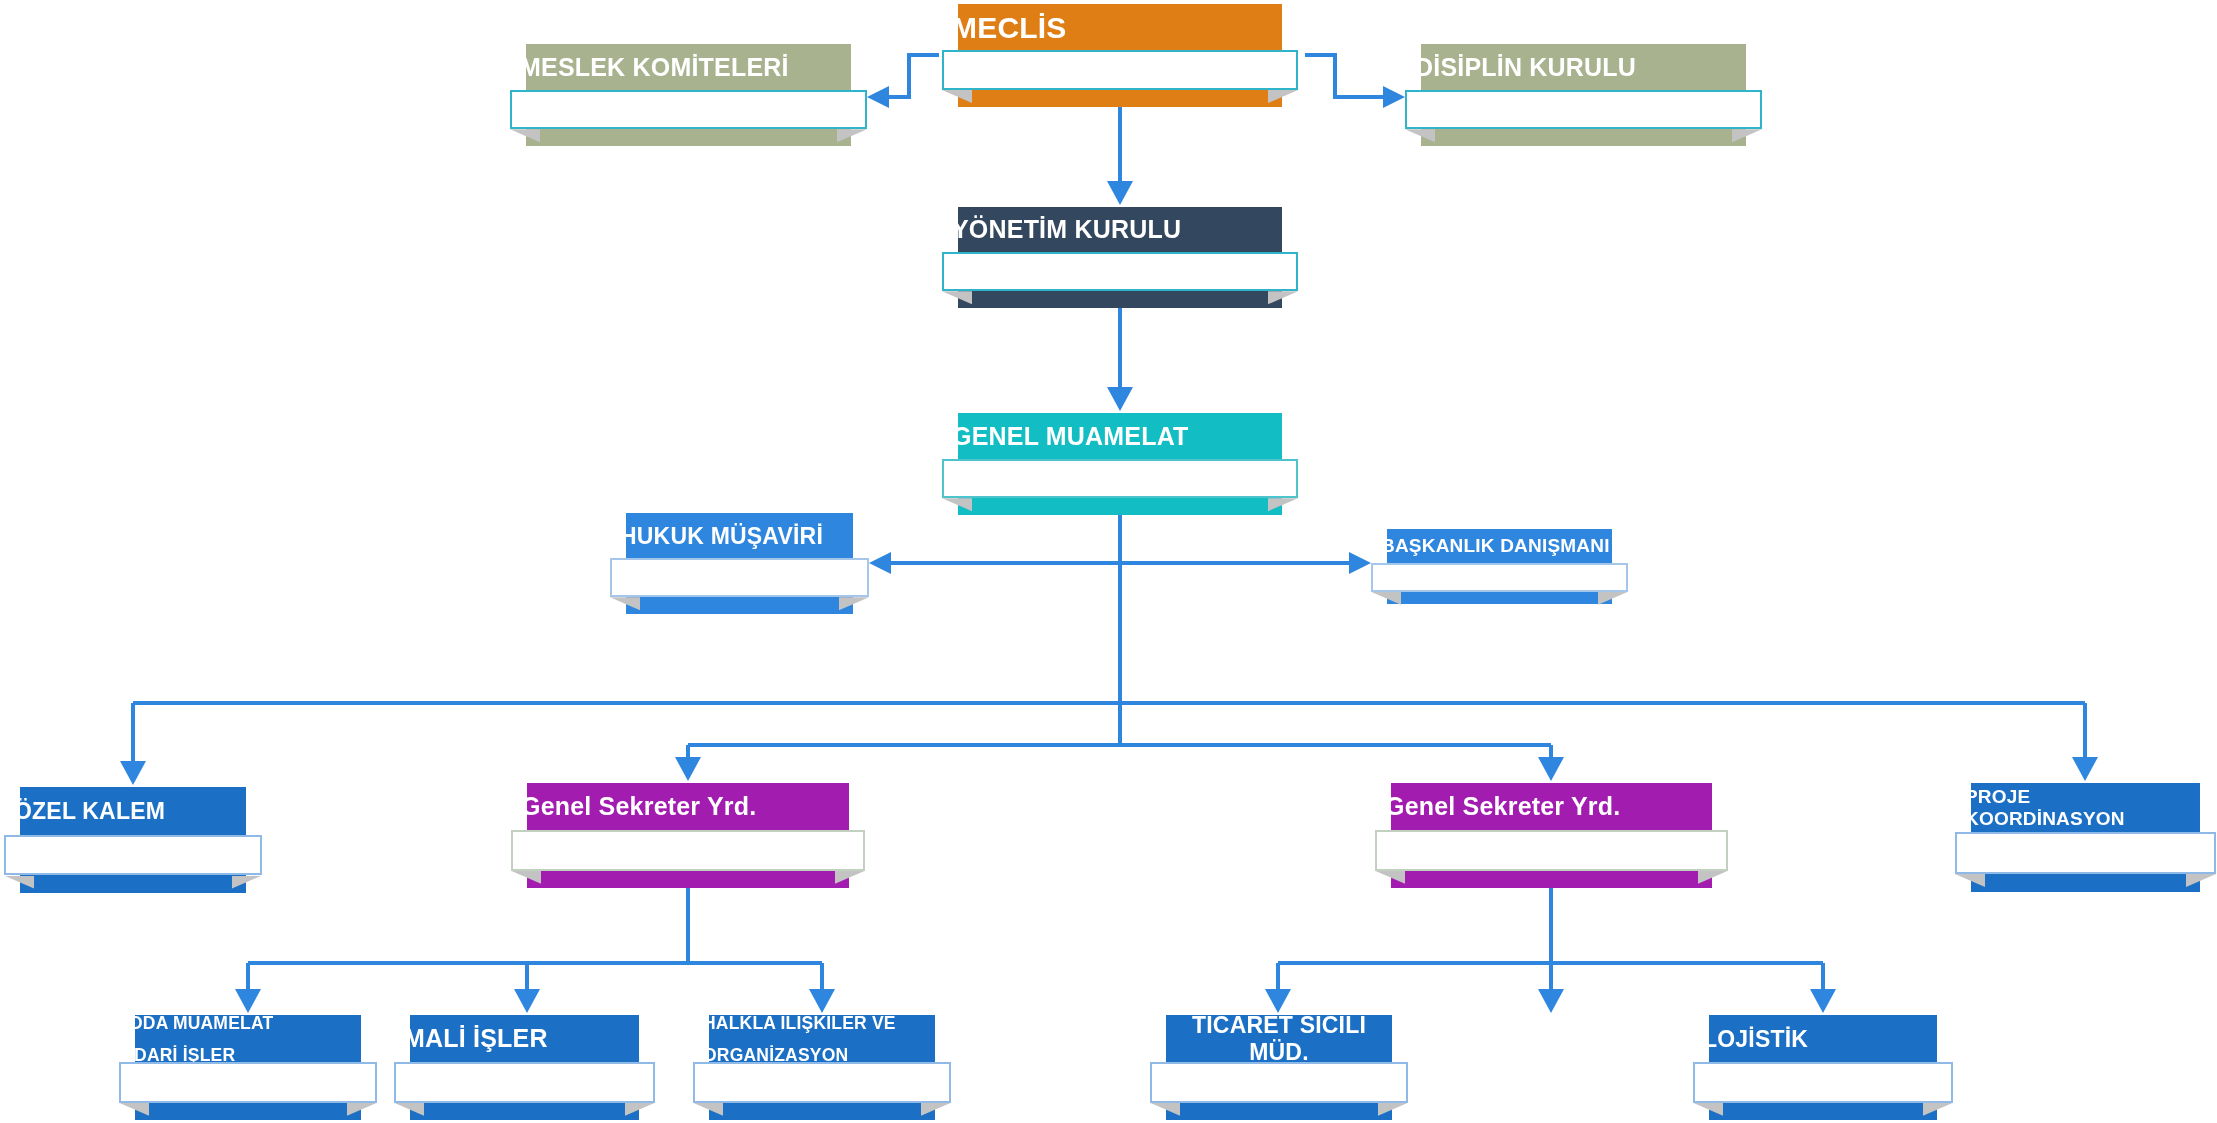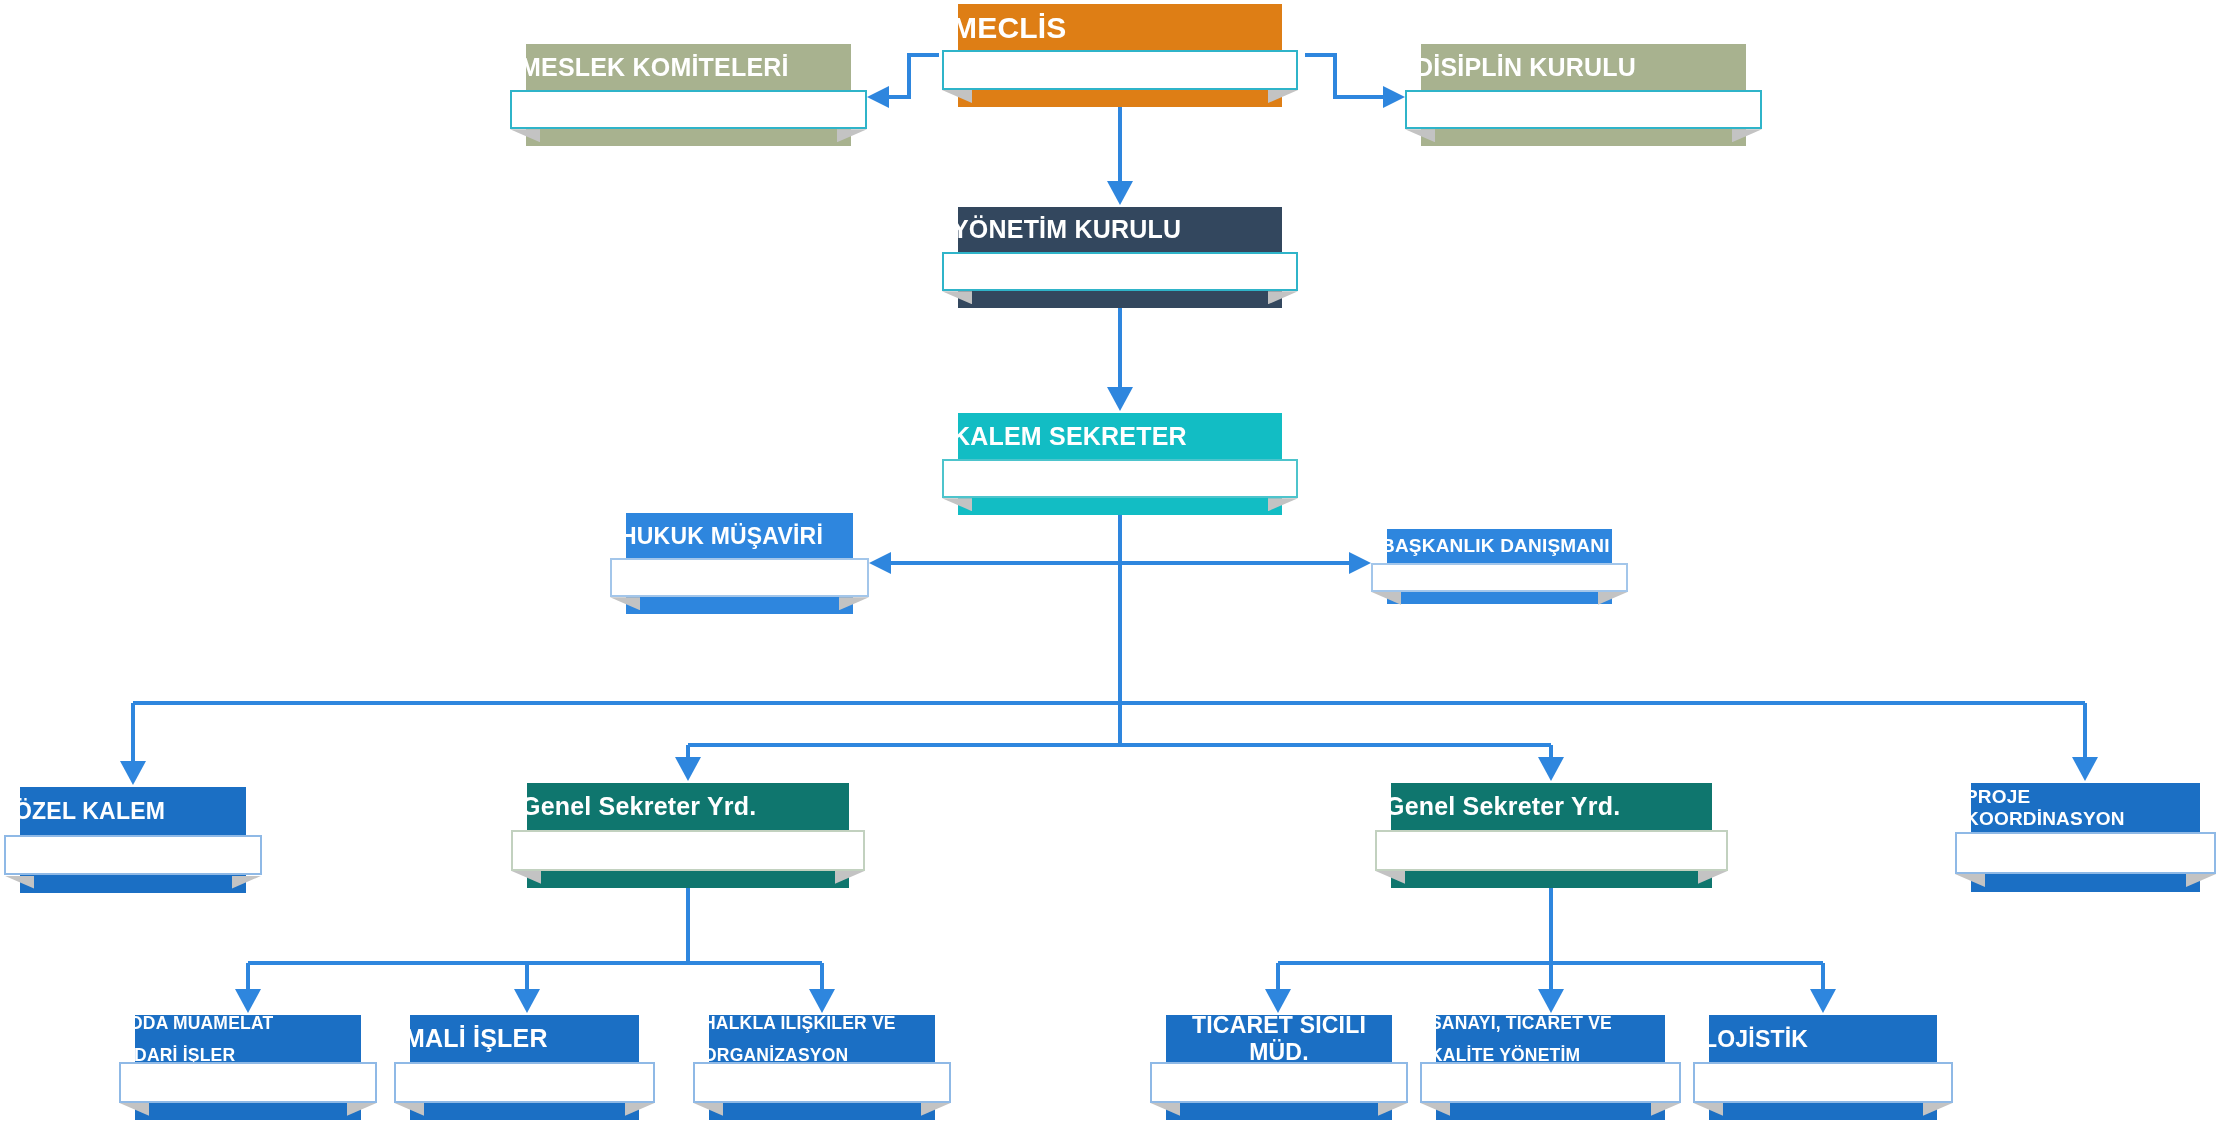--- a/index.html
+++ b/index.html
@@ -27,21 +27,21 @@
   .fold-l{left:-16px;clip-path:polygon(0 0,100% 0,100% 100%);}
   .fold-r{right:-16px;clip-path:polygon(0 0,100% 0,0 100%);}
 
   
   .f-orange{background:#DE7E15;--bs:#2FB4C9;}
   .f-sage  {background:#A8B28F;--bs:#2FB4C9;}
   .f-navy  {background:#33475E;--bs:#2FB4C9;}
   .f-teal  {background:#12BDC4;--bs:#4DC4CC;}
   .f-blue  {background:#2E86DE;--bs:#A3C6EA;}
   .f-dblue {background:#1B6FC4;--bs:#8FB9E6;}
-  .f-green {background:#0f766e;--bs:#C2D1BF;}
+  .f-green {background:#a21caf;--bs:#C2D1BF;}
 
   
   .fs30{font-size:30px;} .fs25{font-size:25px;} .fs23{font-size:23px;}
   .fs19{font-size:19px;} .fs18{font-size:17.5px;gap:12px;}
 
   
   .n-meclis   {left:958px; top:4px;   width:324px;height:103px;}
   .n-meslek   {left:526px; top:44px;  width:325px;height:102px;}
   .n-disiplin {left:1421px;top:44px;  width:325px;height:102px;}
   .n-yonetim  {left:958px; top:207px; width:324px;height:101px;}
@@ -137,21 +137,21 @@
     <div class="label fs25">
       <span>DİSİPLİN KURULU</span>
     </div>
     <div class="band"></div>
     <div class="fold fold-l"></div>
     <div class="fold fold-r"></div>
   </div>
 
   <div class="node f-teal n-genel">
     <div class="label fs25">
-      <span>KALEM SEKRETER</span>
+      <span>GENEL MUAMELAT</span>
     </div>
     <div class="band"></div>
     <div class="fold fold-l"></div>
     <div class="fold fold-r"></div>
   </div>
 
   <div class="node f-blue n-hukuk">
     <div class="label fs23">
       <span>HUKUK MÜŞAVİRİ</span>
     </div>
@@ -237,29 +237,20 @@
 
   <div class="node f-dblue n-ticaret">
     <div class="label fs23">
       <span>TİCARET SİCİLİ MÜD.</span>
     </div>
     <div class="band"></div>
     <div class="fold fold-l"></div>
     <div class="fold fold-r"></div>
   </div>
 
-  <div class="node f-dblue n-sanayi">
-    <div class="label fs18">
-      <span>SANAYİ, TİCARET VE</span>
-      <span>KALİTE YÖNETİM</span>
-    </div>
-    <div class="band"></div>
-    <div class="fold fold-l"></div>
-    <div class="fold fold-r"></div>
-  </div>
 
   <div class="node f-dblue n-lojistik">
     <div class="label fs23">
       <span>LOJİSTİK</span>
     </div>
     <div class="band"></div>
     <div class="fold fold-l"></div>
     <div class="fold fold-r"></div>
   </div>
 

